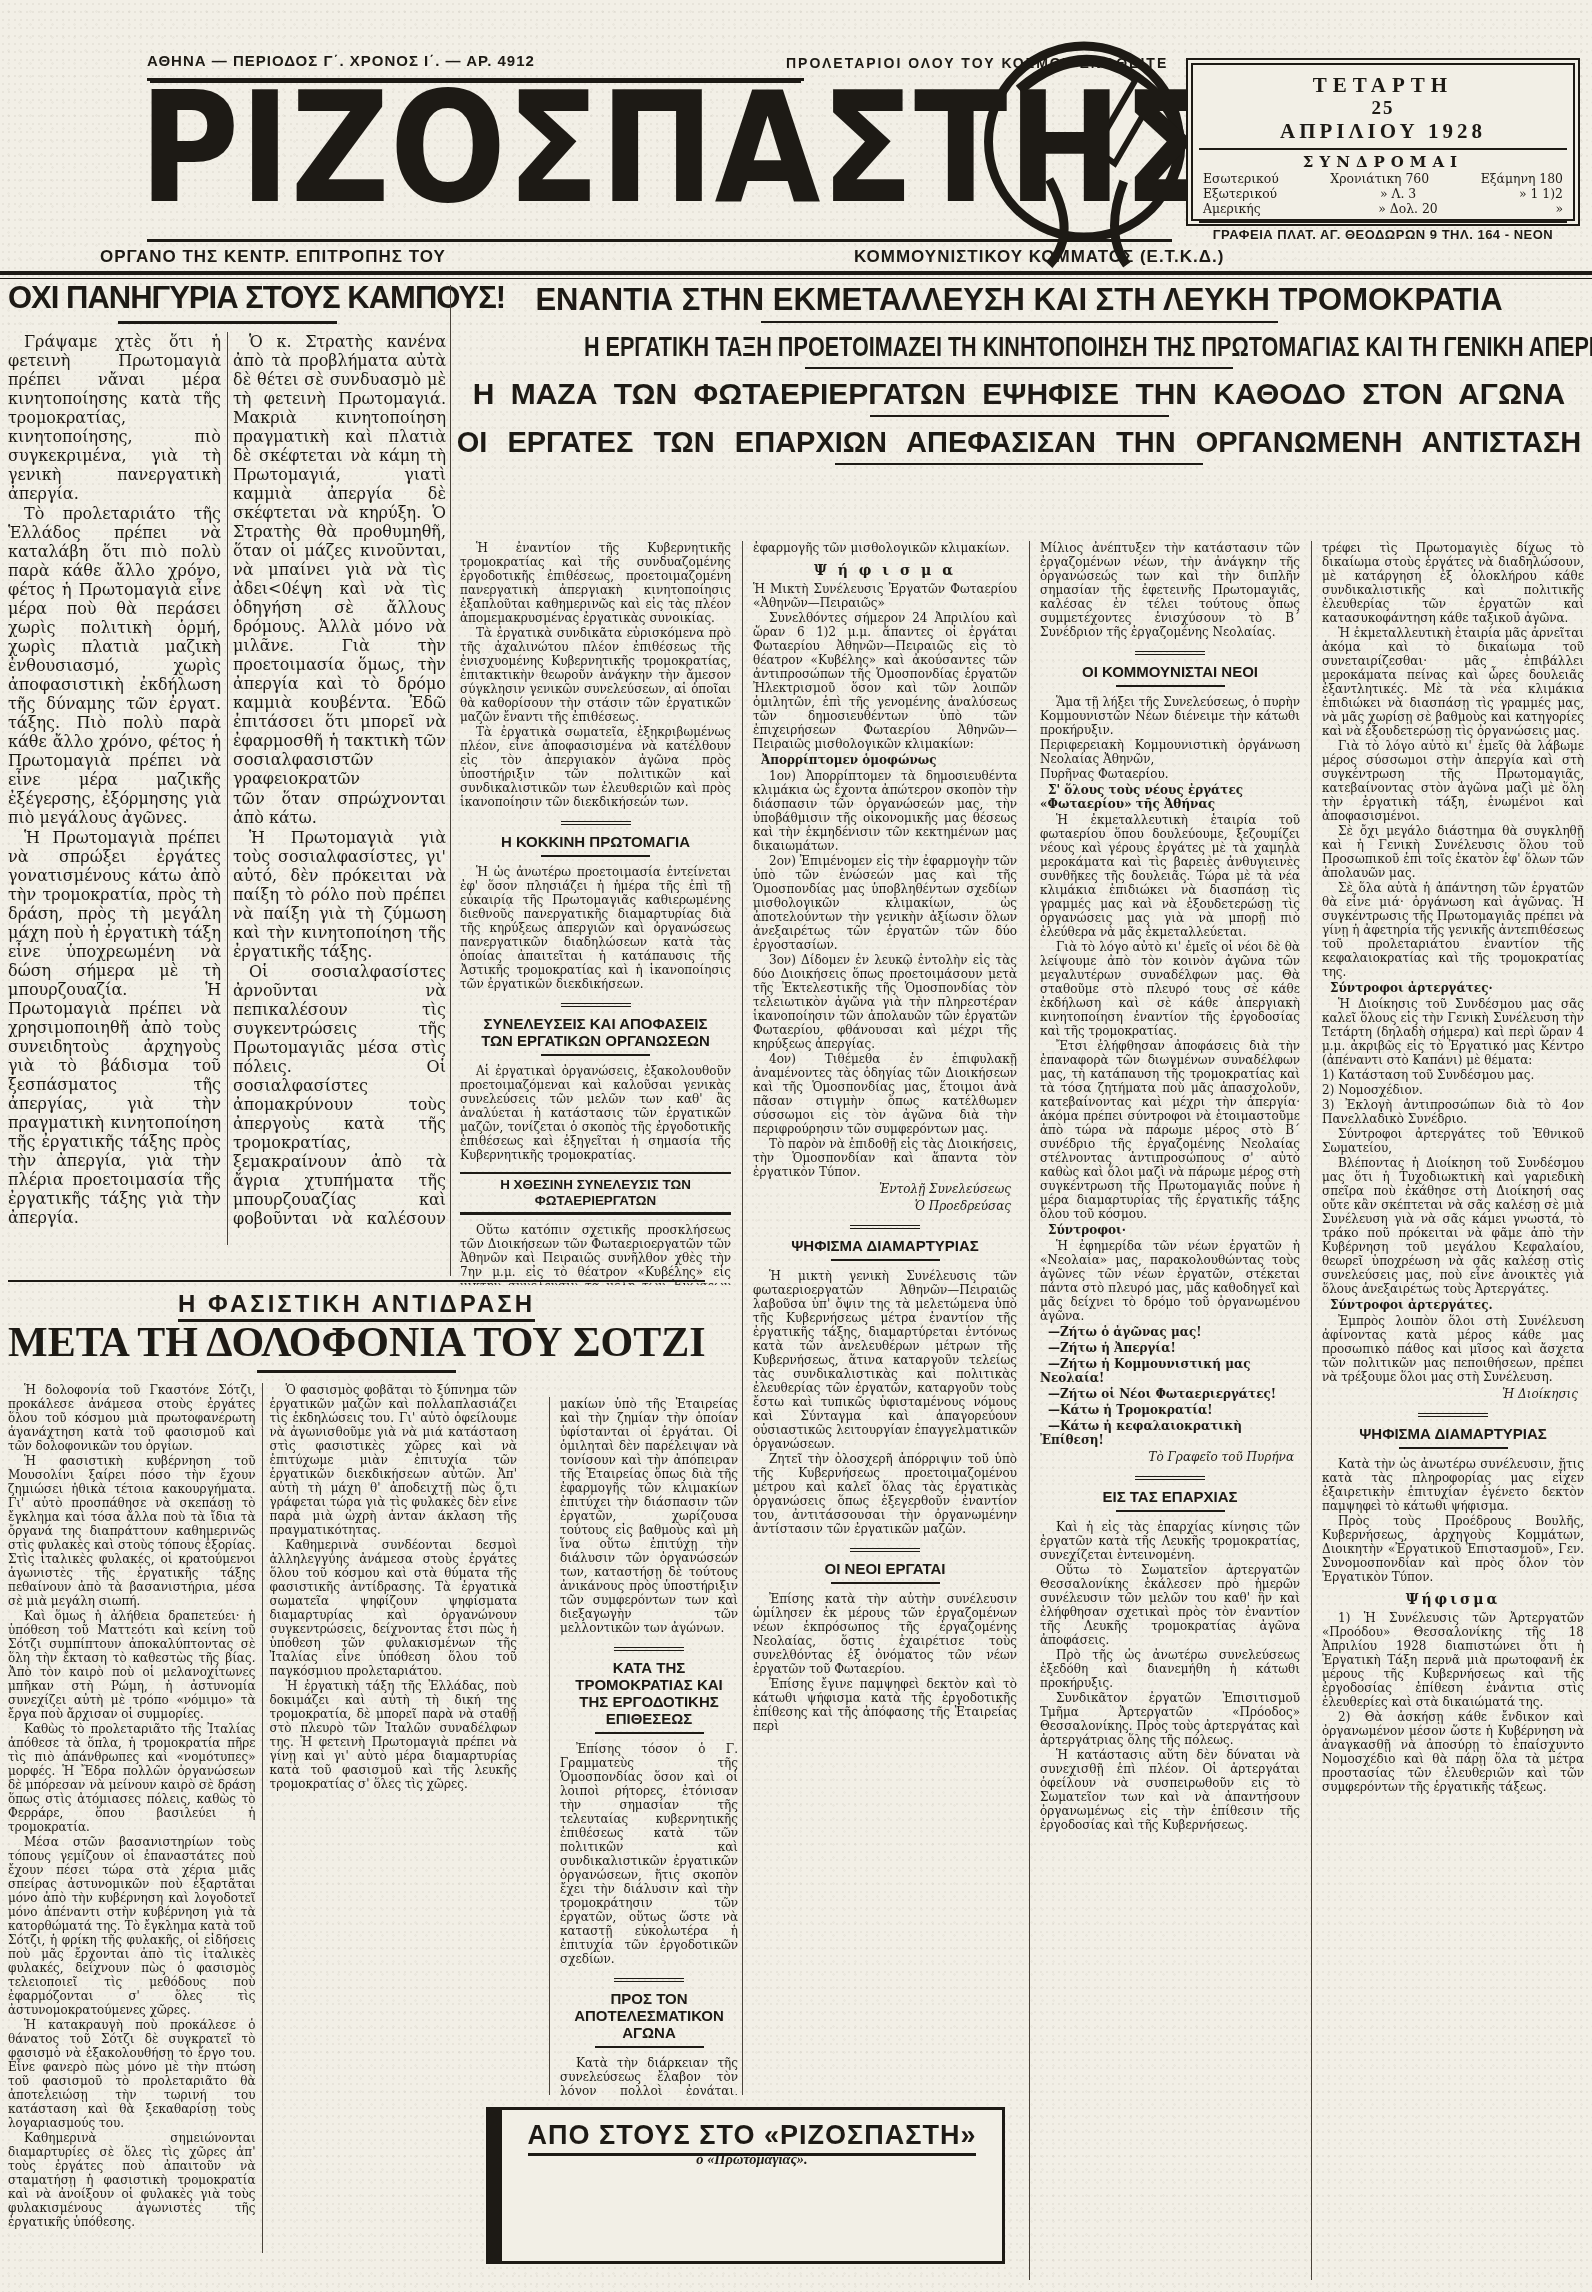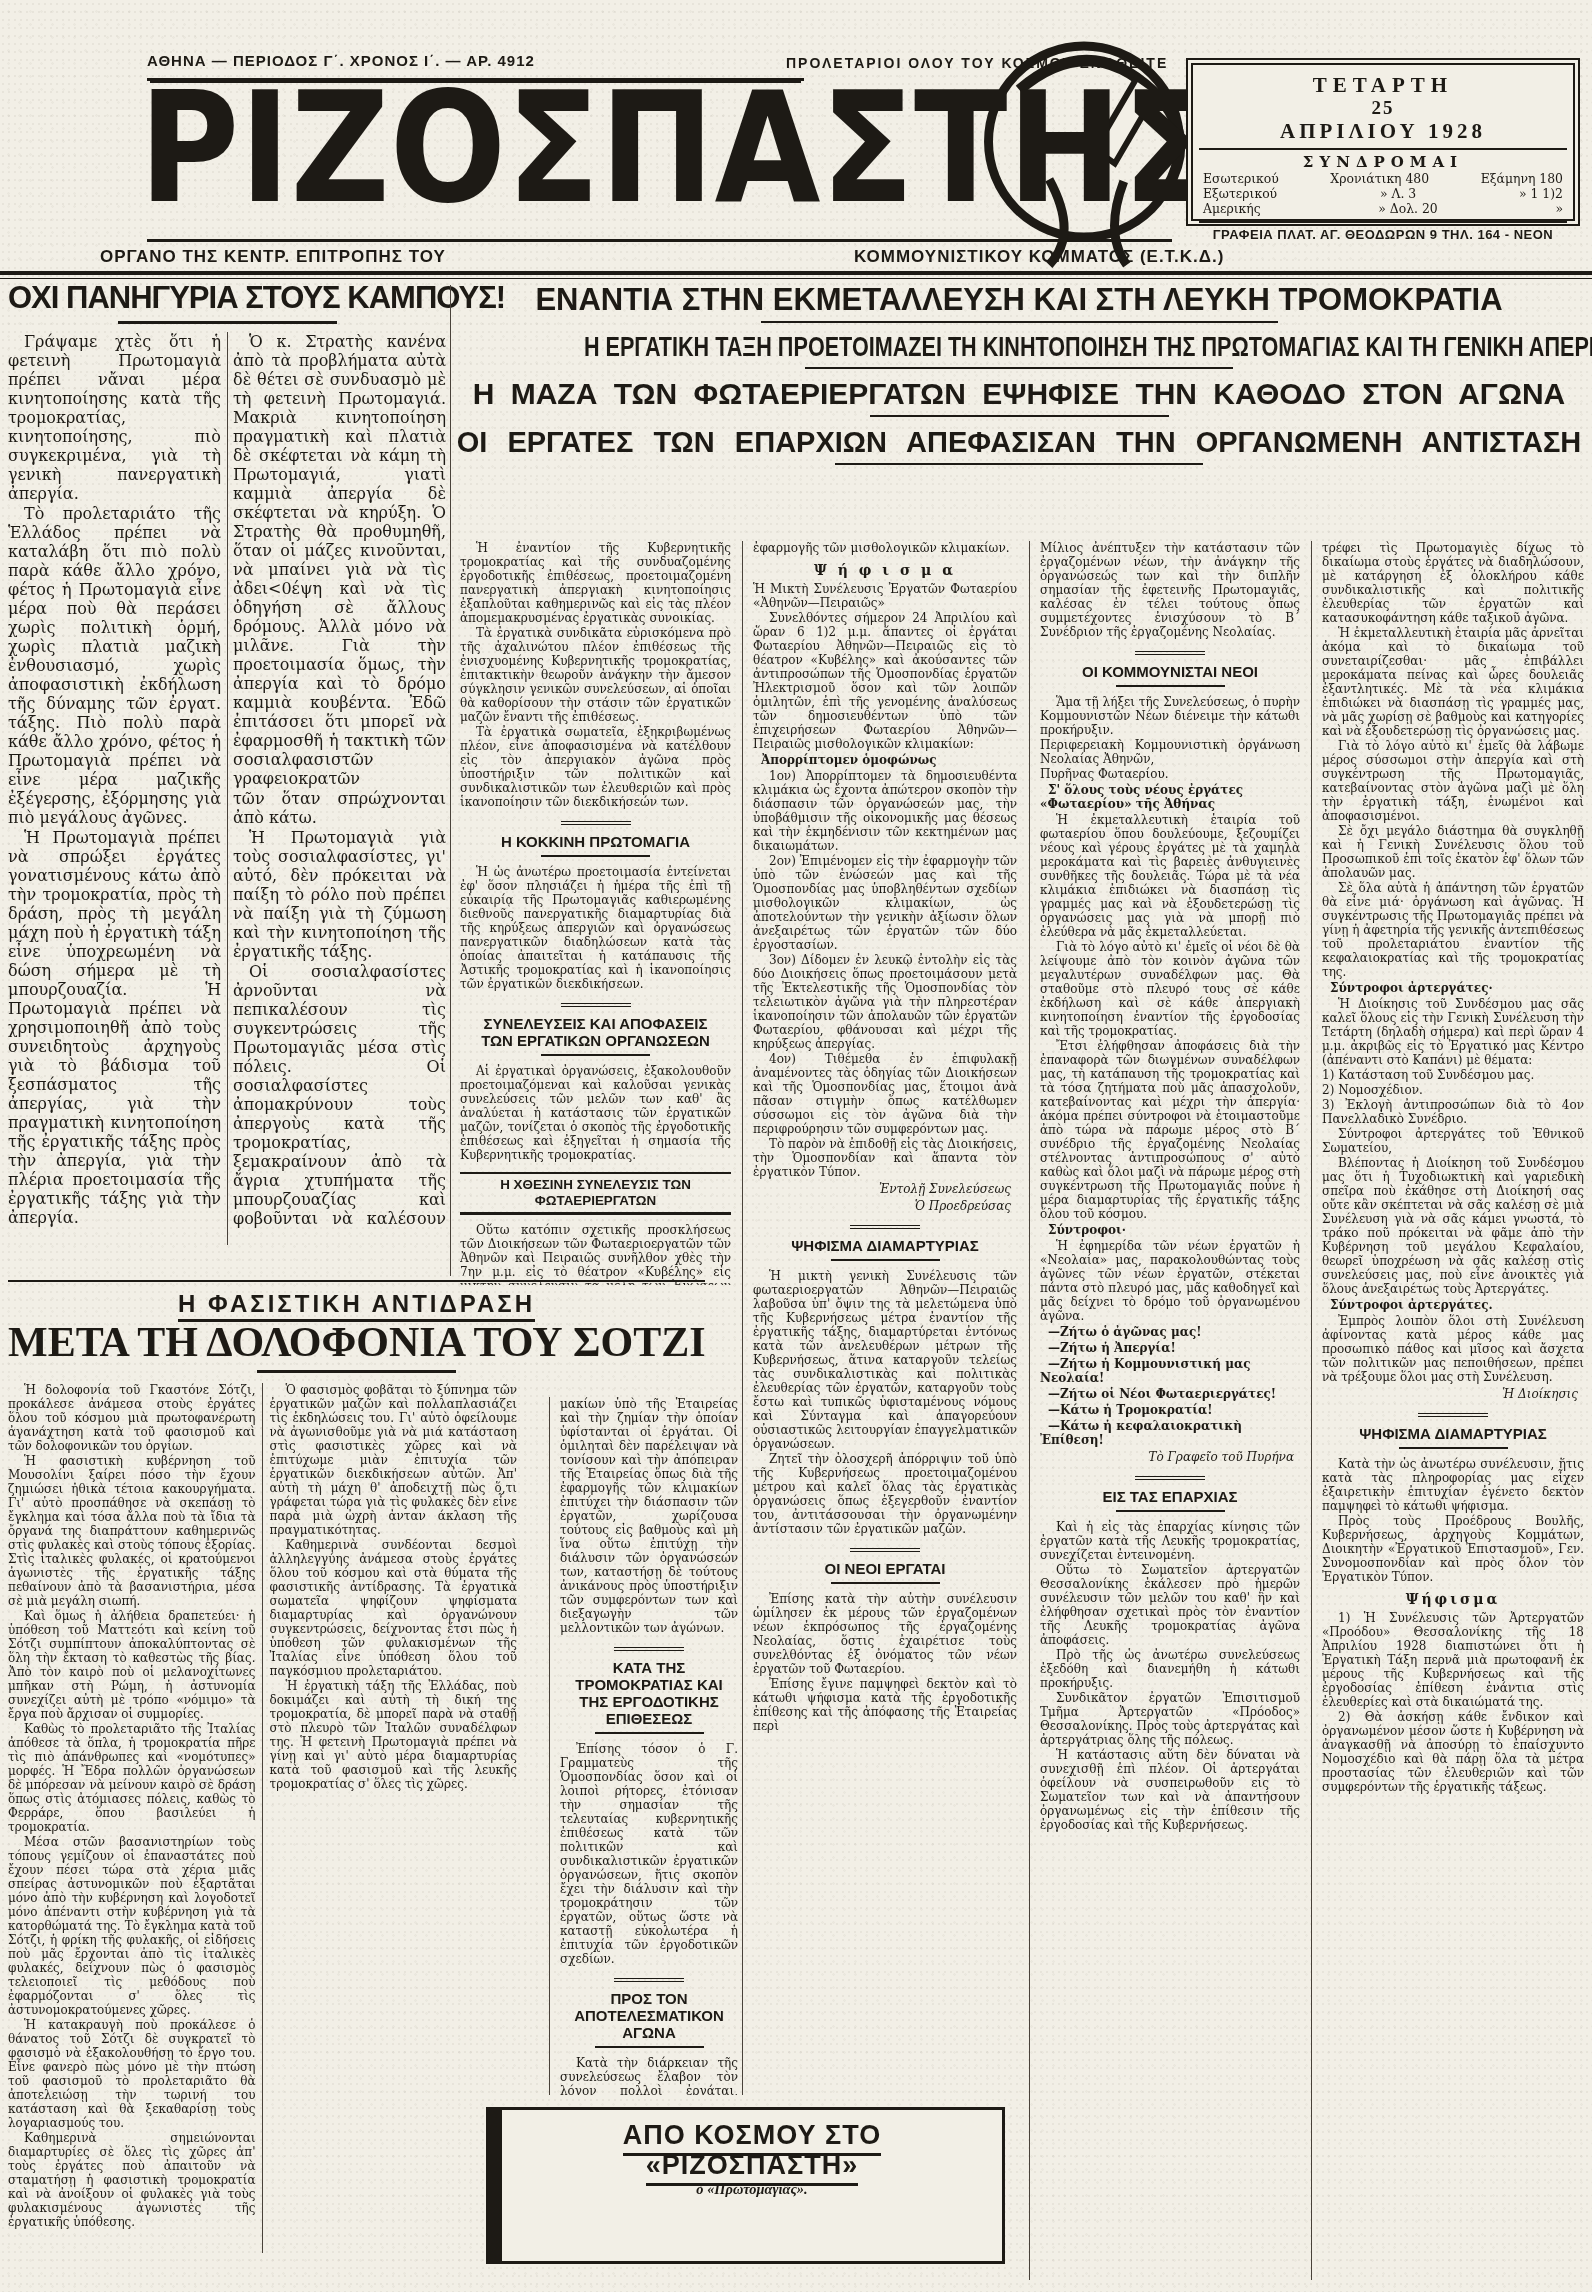--- a/index.html
+++ b/index.html
@@ -110,21 +110,21 @@
     <div class="abs organ-right">ΚΟΜΜΟΥΝΙΣΤΙΚΟΥ ΚΟΜΜΑΤΟΣ (Ε.Τ.Κ.Δ.)</div>
 
     <aside class="abs datebox">
       <div class="db-weekday">ΤΕΤΑΡΤΗ</div>
       <div class="db-day">25</div>
       <div class="db-month">ΑΠΡΙΛΙΟΥ 1928</div>
       <div class="db-rule"></div>
       <div class="db-subs-title">ΣΥΝΔΡΟΜΑΙ</div>
       <div class="db-row">
         <span>Εσωτερικού</span>
-        <span>Χρονιάτικη 480</span>
+        <span>Χρονιάτικη 760</span>
         <span>Εξάμηνη 180</span>
       </div>
       <div class="db-row">
         <span>Εξωτερικού</span>
         <span>»  Λ. 3</span>
         <span>»  1 1)2</span>
       </div>
       <div class="db-row">
         <span>Αμερικής</span>
         <span>»  Δολ. 20</span>
@@ -265,18 +265,18 @@
         <div class="seg seg-p">Μέσα στῶν βασανιστηρίων τοὺς τόπους γεμίζουν οἱ ἐπαναστάτες ποὺ ἔχουν πέσει τώρα στὰ χέρια μιᾶς σπείρας ἀστυνομικῶν ποὺ ἐξαρτᾶται μόνο ἀπὸ τὴν κυβέρνηση καὶ λογοδοτεῖ μόνο ἀπέναντι στὴν κυβέρνηση γιὰ τὰ κατορθώματά της. Τὸ ἔγκλημα κατὰ τοῦ Σότζι, ἡ φρίκη τῆς φυλακῆς, οἱ εἰδήσεις ποὺ μᾶς ἔρχονται ἀπὸ τὶς ἰταλικὲς φυλακές, δείχνουν πὼς ὁ φασισμὸς τελειοποιεῖ τὶς μεθόδους ποὺ ἐφαρμόζονται σ' ὅλες τὶς ἀστυνομοκρατούμενες χῶρες.</div>
         <div class="seg seg-p">Ἡ κατακραυγὴ ποὺ προκάλεσε ὁ θάνατος τοῦ Σότζι δὲ συγκρατεῖ τὸ φασισμὸ νὰ ἐξακολουθήσῃ τὸ ἔργο του. Εἶνε φανερὸ πὼς μόνο μὲ τὴν πτώση τοῦ φασισμοῦ τὸ προλεταριᾶτο θὰ ἀποτελειώσῃ τὴν τωρινή του κατάσταση καὶ θὰ ξεκαθαρίσῃ τοὺς λογαριασμούς του.</div>
         <div class="seg seg-p">Καθημερινὰ σημειώνονται διαμαρτυρίες σὲ ὅλες τὶς χῶρες ἀπ' τοὺς ἐργάτες ποὺ ἀπαιτοῦν νὰ σταματήσῃ ἡ φασιστικὴ τρομοκρατία καὶ νὰ ἀνοίξουν οἱ φυλακὲς γιὰ τοὺς φυλακισμένους ἀγωνιστὲς τῆς ἐργατικῆς ὑπόθεσης.</div>
         <div class="seg seg-p">Ὁ φασισμὸς φοβᾶται τὸ ξύπνημα τῶν ἐργατικῶν μαζῶν καὶ πολλαπλασιάζει τὶς ἐκδηλώσεις του. Γι' αὐτὸ ὀφείλουμε νὰ ἀγωνισθοῦμε γιὰ νὰ μιά κατάσταση στὶς φασιστικὲς χῶρες καὶ νὰ ἐπιτύχωμε μιὰν ἐπιτυχία τῶν ἐργατικῶν διεκδικήσεων αὐτῶν. Ἀπ' αὐτὴ τὴ μάχη θ' ἀποδειχτῇ πὼς ὅ,τι γράφεται τώρα γιὰ τὶς φυλακὲς δὲν εἶνε παρὰ μιὰ ὠχρὴ ἀνταν άκλαση τῆς πραγματικότητας.</div>
         <div class="seg seg-p">Καθημερινὰ συνδέονται δεσμοὶ ἀλληλεγγύης ἀνάμεσα στοὺς ἐργάτες ὅλου τοῦ κόσμου καὶ στὰ θύματα τῆς φασιστικῆς ἀντίδρασης. Τὰ ἐργατικὰ σωματεῖα ψηφίζουν ψηφίσματα διαμαρτυρίας καὶ ὀργανώνουν συγκεντρώσεις, δείχνοντας ἔτσι πὼς ἡ ὑπόθεση τῶν φυλακισμένων τῆς Ἰταλίας εἶνε ὑπόθεση ὅλου τοῦ παγκόσμιου προλεταριάτου.</div>
         <div class="seg seg-p">Ἡ ἐργατικὴ τάξη τῆς Ἑλλάδας, ποὺ δοκιμάζει καὶ αὐτὴ τὴ δική της τρομοκρατία, δὲ μπορεῖ παρὰ νὰ σταθῇ στὸ πλευρὸ τῶν Ἰταλῶν συναδέλφων της. Ἡ φετεινὴ Πρωτομαγιὰ πρέπει νὰ γίνῃ καὶ γι' αὐτὸ μέρα διαμαρτυρίας κατὰ τοῦ φασισμοῦ καὶ τῆς λευκῆς τρομοκρατίας σ' ὅλες τὶς χῶρες.</div>
       </div>
   </section>
 
   <aside class="abs promo">
-    <div class="promo-title"><span>ΑΠΟ ΚΟΣΜΟΥ ΣΤΟ «ΡΙΖΟΣΠΑΣΤΗ»</span></div>
+    <div class="promo-title"><span>ΑΠΟ ΣΤΟΥΣ ΣΤΟ «ΡΙΖΟΣΠΑΣΤΗ»</span></div>
     <div class="promo-sig">ὁ «Πρωτομαγιᾶς».</div>
   </aside>
 
 </div>
 
 
 </body></html>

